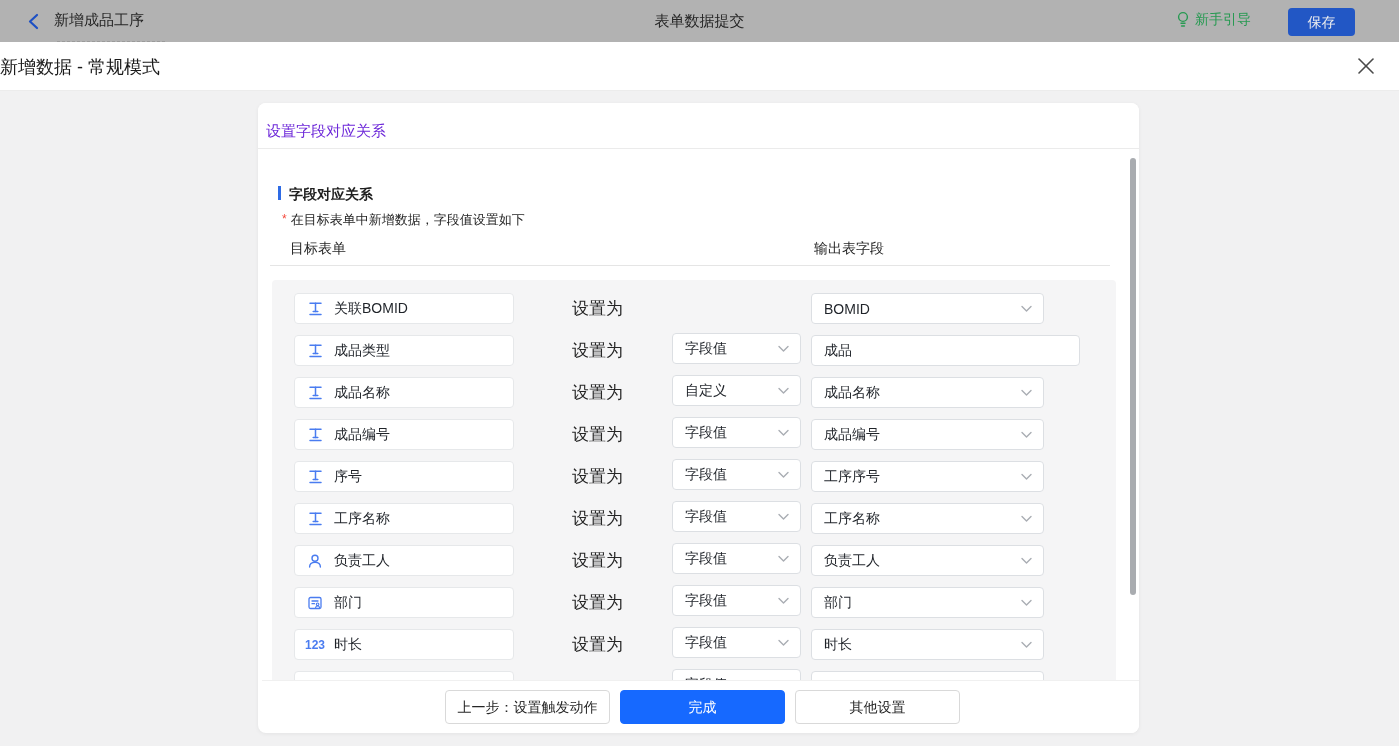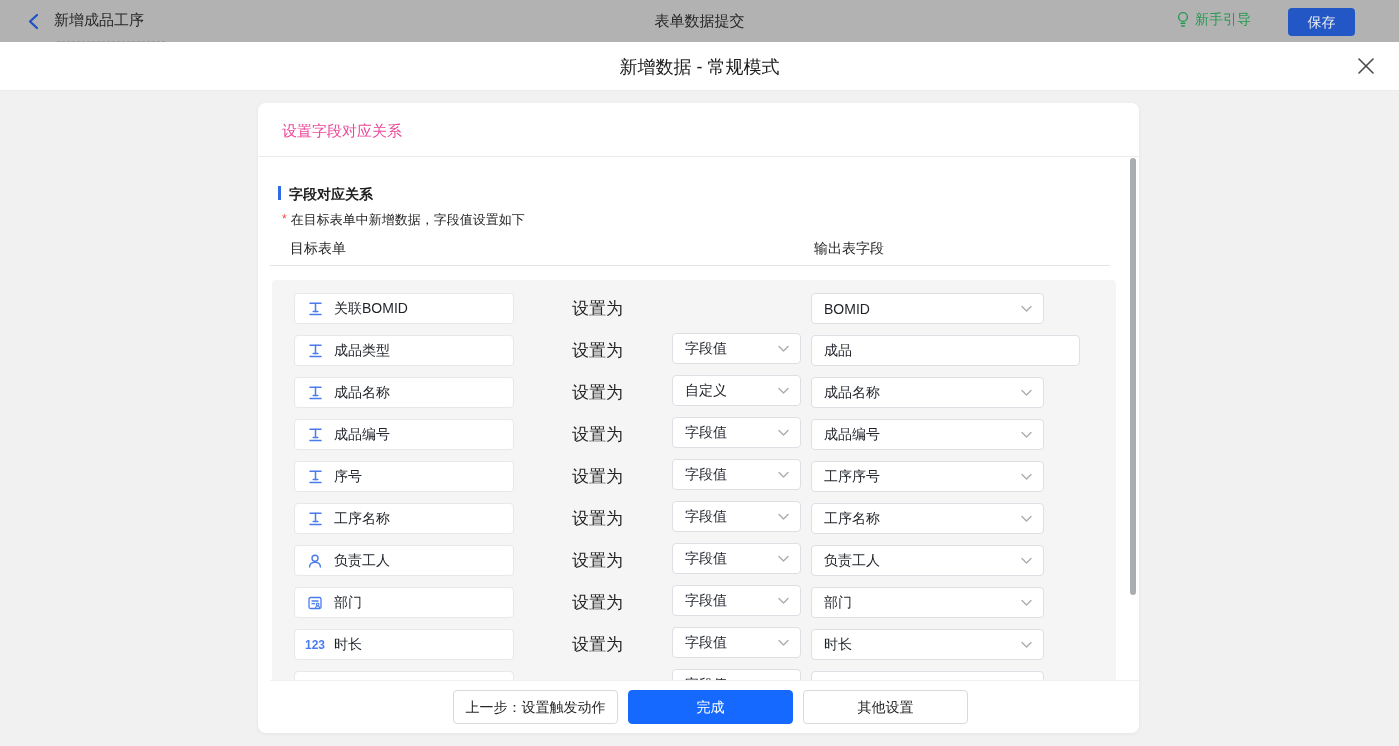--- a/index.html
+++ b/index.html
@@ -10,26 +10,26 @@
   .topbar { position:absolute; top:0; left:0; width:1399px; height:42px; background:#b2b2b2; z-index:30; }
   .back-chevron { position:absolute; left:26px; top:13px; width:16px; height:17px; cursor:pointer; }
   .topbar-title { position:absolute; left:54px; top:11px; font-size:15px; color:#262626; }
   .title-dashes { position:absolute; left:57px; top:41px; width:108px; border-top:1px dashed #9b9b9b; }
   .topbar-center { position:absolute; left:0; top:12px; width:100%; text-align:center; font-size:15px; color:#262626; }
   .guide { position:absolute; left:1176px; top:11px; display:flex; align-items:flex-start; gap:5px; color:#279a52; font-size:14px; cursor:pointer; }
   .save-btn { position:absolute; left:1288px; top:8px; width:67px; height:28px; background:#2257c5; color:#efefef; font-size:14px; border:none; border-radius:4px; text-align:center; line-height:28px; cursor:pointer; }
 
   
   .modal-header { position:absolute; top:42px; left:0; width:1399px; height:49px; background:#ffffff; border-bottom:1px solid #ececec; z-index:20; }
-  .modal-title { position:absolute; left:0; top:13px; width:100%; text-align:center; font-size:18px; font-weight:500; color:#1a1a1a; }
+  .modal-title { position:absolute; left:0; top:13px; width:100%; font-size:18px; font-weight:500; color:#1a1a1a; }
   .modal-close { position:absolute; left:1356px; top:56px; width:20px; height:20px; cursor:pointer; }
 
   
   .card { position:absolute; left:258px; top:103px; width:881px; height:630px; background:#ffffff; border-radius:8px; box-shadow:0 1px 4px rgba(0,0,0,0.06); overflow:hidden; z-index:10; }
-  .card-header { position:absolute; top:0; left:0; width:100%; height:54px; line-height:55px; padding-left:24px; font-size:15px; color:#ec4899; border-bottom:1px solid #ebebeb; background:#fff; }
+  .card-header { position:absolute; top:0; left:0; width:100%; height:46px; line-height:55px; padding-left:8px; font-size:15px; color:#6d28d9; border-bottom:1px solid #ebebeb; background:#fff; }
 
   .section-title { position:absolute; left:20px; top:83px; display:flex; align-items:flex-start; gap:8px; }
   .section-bar { width:3px; height:14px; background:#2e6be5; }
   .section-text { font-size:14px; font-weight:bold; color:#1f1f1f; }
 
   .note { position:absolute; left:24px; top:108px; font-size:13px; color:#262626; }
   .note .asterisk { color:#f5483b; font-size:12px; margin-right:4px; vertical-align:1px; }
 
   .col-head { position:absolute; top:137px; font-size:14px; color:#262626; }
   .col-head.left { left:32px; }
@@ -49,21 +49,21 @@
   .sel.mid { left:400px; width:129px;margin-top:40px; }
   .sel.rgt { left:539px; width:233px;gap:16px; }
   .sel .sel-text { margin-left:12px; font-size:14px; color:#1f2329; white-space:nowrap; flex:1; }
   .sel .chev { margin-right:11px; flex:none; }
   .txtinput { position:absolute; left:539px; top:0; width:269px; height:31px; background:#fff; border:1px solid #dcdfe3; border-radius:4px; font-size:14px; color:#1f2329; line-height:29px; padding-left:12px; cursor:text; }
 
   
   .scroll-thumb { position:absolute; left:872px; top:55px; width:6px; height:437px; background:#a9acb0; border-radius:3px; }
 
   
-  .card-footer { position:absolute; left:12px; top:577px; width:881px; height:53px; background:#fff; border-top:1px solid #f0f0f0; border-radius:0 0 8px 8px; display:flex; align-items:center; justify-content:center; gap:10px; }
+  .card-footer { position:absolute; left:4px; top:577px; width:881px; height:53px; background:#fff; border-top:1px solid #f0f0f0; border-radius:0 0 8px 8px; display:flex; align-items:center; justify-content:center; gap:10px; }
   .btn { height:34px; width:165px; border-radius:4px; font-size:14px; font-family:"Liberation Sans", sans-serif; text-align:center; line-height:32px; cursor:pointer; }
   .btn.ghost { background:#fff; border:1px solid #d9d9d9; color:#262626; }
   .btn.primary { background:#1669ff; border:1px solid #1669ff; color:#ffffff; }
 </style>
 </head>
 <body>
 
 <div id="stage">
 
   <div class="topbar">

